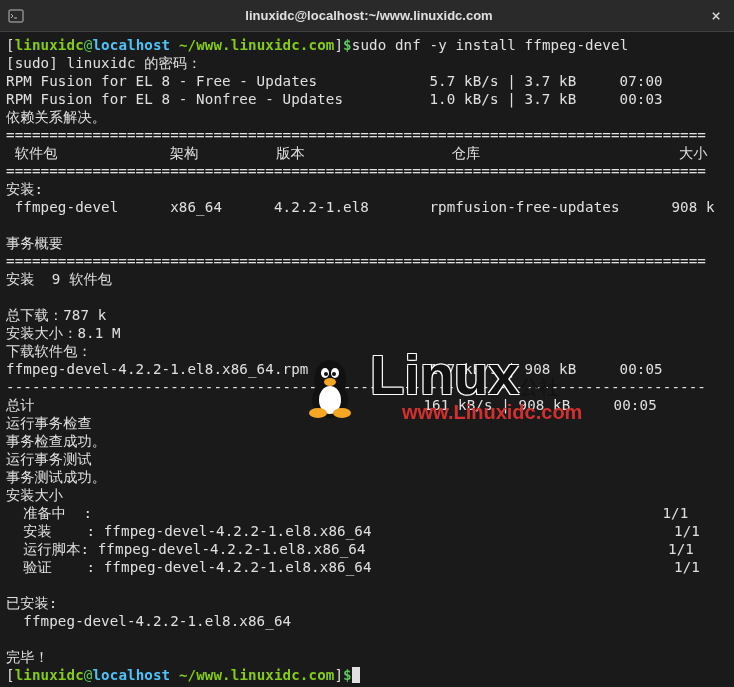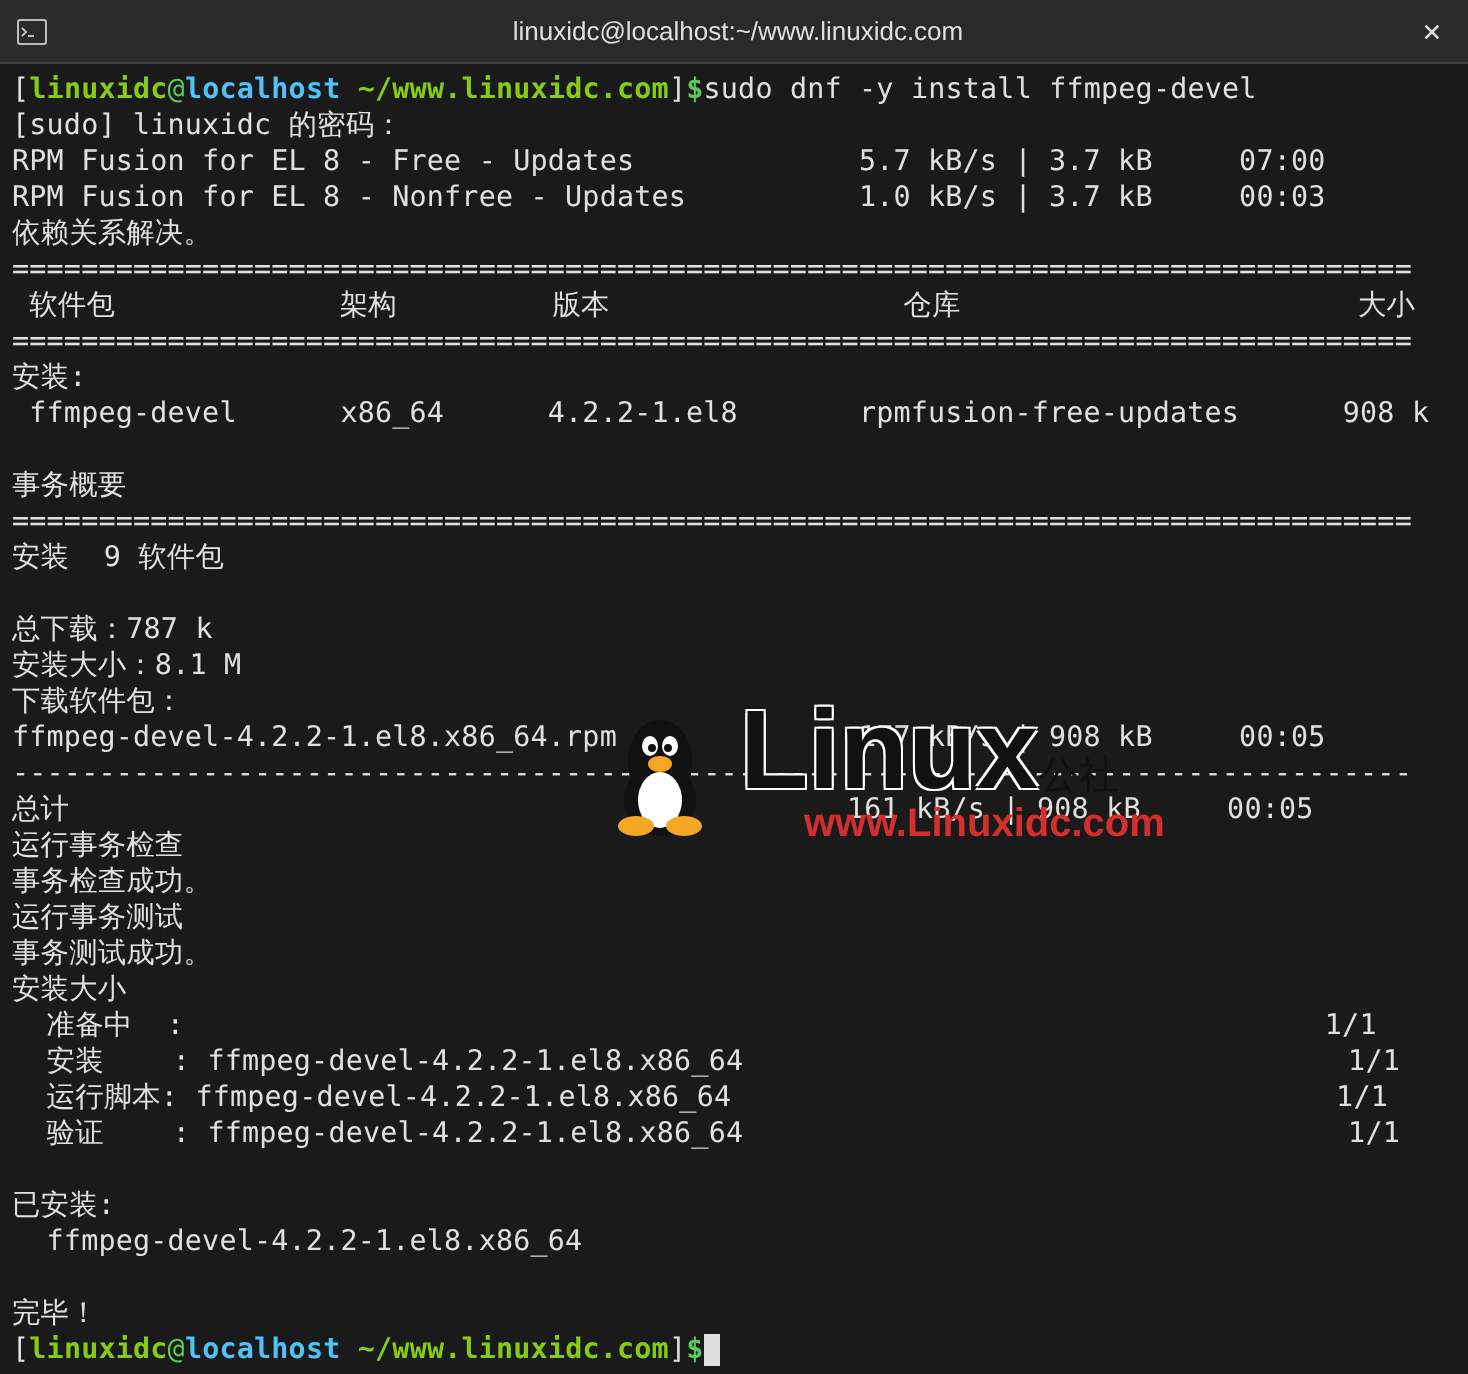--- a/index.html
+++ b/index.html
@@ -34,20 +34,21 @@
       justify-content: center;
       color: #ccc;
       font-size: 12px;
     }
     .titlebar-title {
       flex: 1;
       text-align: center;
       color: #e0e0e0;
       font-size: 13px;
       font-family: sans-serif;
+      font-weight: bold;
     }
     .titlebar-close {
       width: 20px;
       height: 20px;
       display: flex;
       align-items: center;
       justify-content: center;
       color: #e0e0e0;
       cursor: pointer;
       font-size: 16px;

